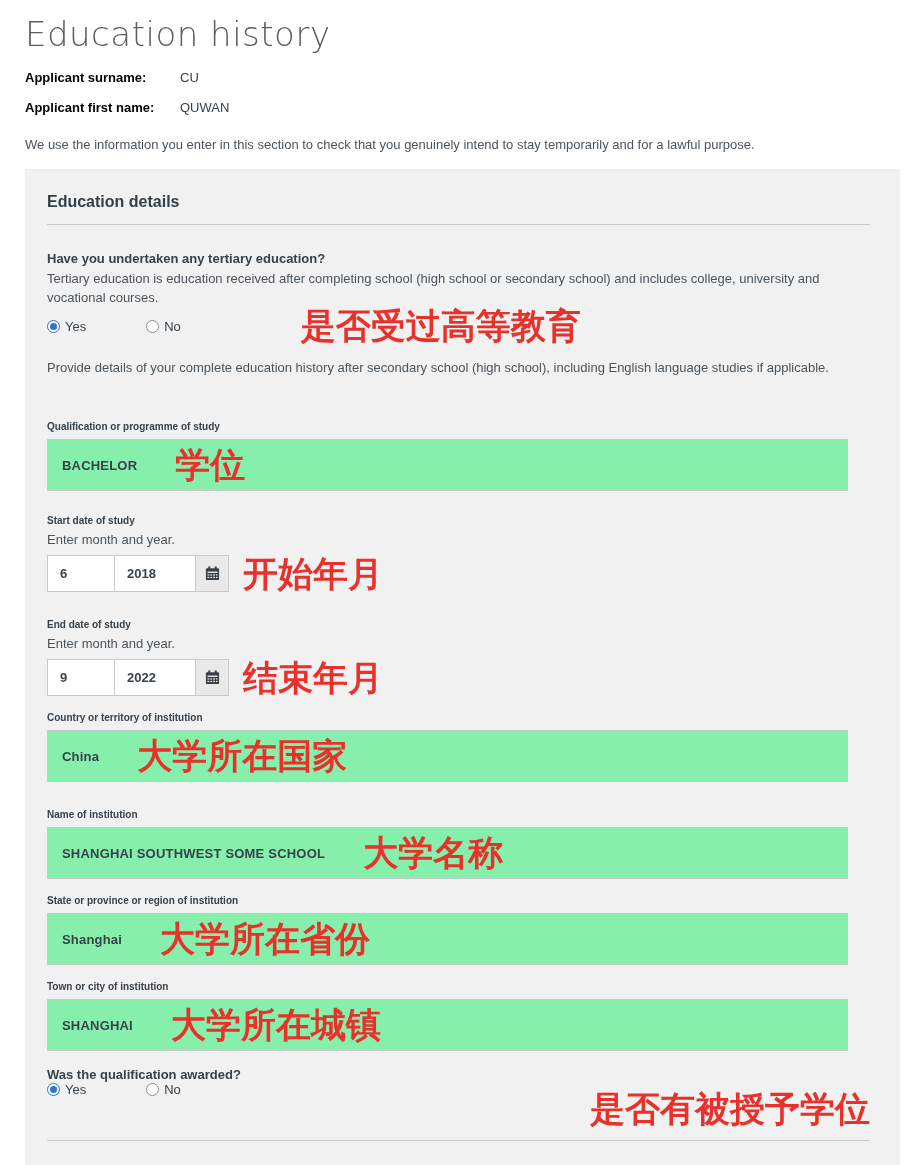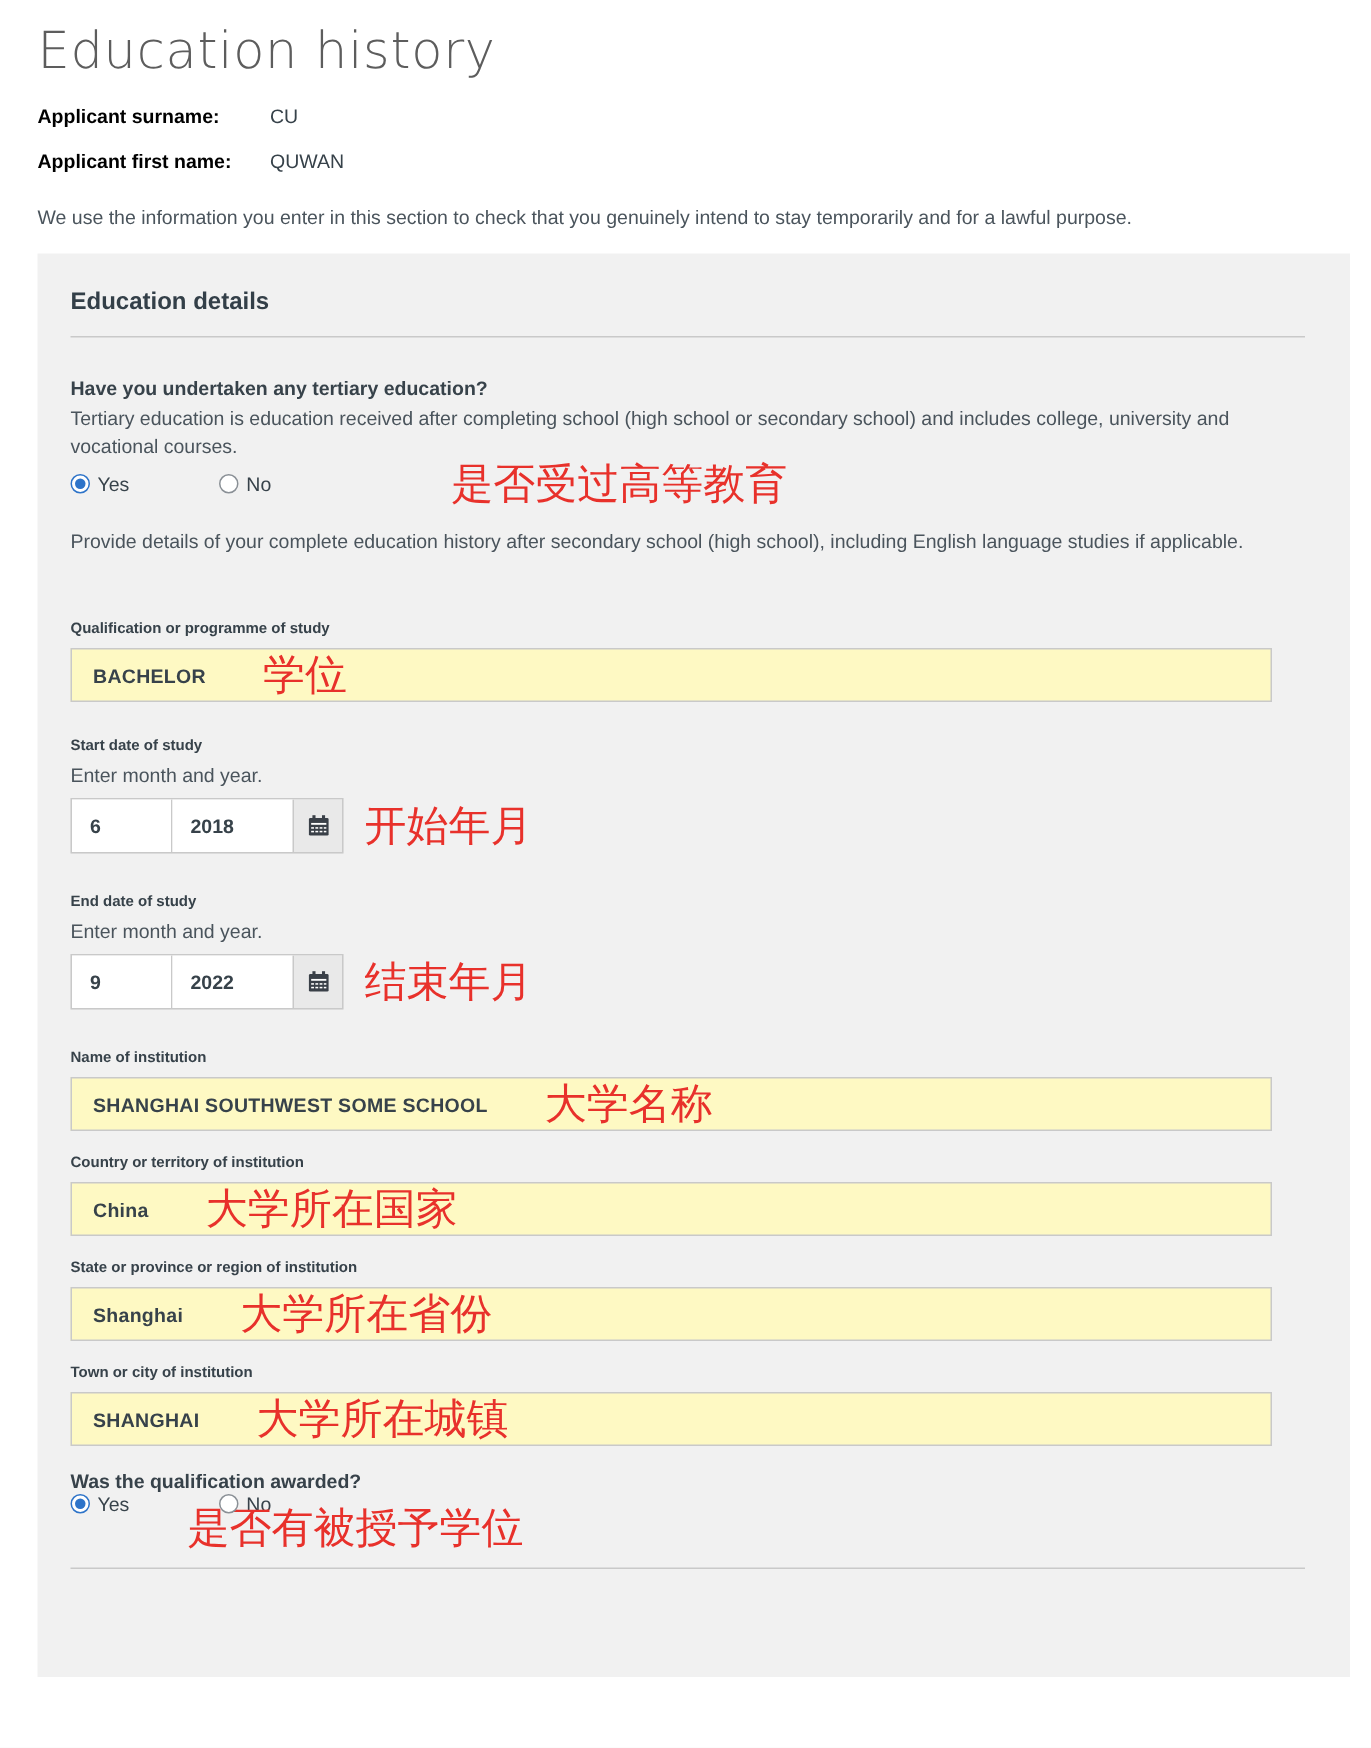--- a/index.html
+++ b/index.html
@@ -46,31 +46,32 @@
     border: 1px solid #8a9096; background: #fff;
     margin-right: 5px; position: relative; flex: 0 0 auto;
   }
   .radio-circle.selected { border-color: #2e74c9; }
   .radio-circle.selected::after {
     content: ""; position: absolute; left: 2px; top: 2px;
     width: 7px; height: 7px; border-radius: 50%; background: #2e74c9;
   }
   .radio-label { font-size: 13px; color: #37424a; }
   .cjk {
-    color: #e8312b; font-weight: normal; font-size: 28px; line-height: 1.05;
+    color: #e8312b; font-weight: bold; font-size: 35px; line-height: 1.05;
     font-family: "Liberation Sans", sans-serif;
     white-space: nowrap;
+    text-align: right;
   }
   .cjk.inline { margin-left: 60px; }
   .provide { font-size: 13px; color: #4a545c; margin-top: 16px; }
   .field { margin-right: 22px; }
   .field-label { font-size: 10px; font-weight: bold; color: #37424a; }
   .field-help { font-size: 13px; color: #4a545c; margin-top: 6px; }
   .textbox {
-    margin-top: 7px; height: 36px; background: #fef9c3;
+    margin-top: 7px; height: 52px; background: #86efac;
     border: 1px solid #c9c9c9;
     display: flex; align-items: center;
     padding: 0 14px; cursor: text;
   }
   .textbox .value { font-size: 13px; font-weight: bold; color: #37424a; letter-spacing: 0.2px; }
   .textbox .cjk { margin-left: 38px; }
   .dategroup-row { display: flex; align-items: center; margin-top: 8px; }
   .dategroup { display: inline-flex; border: 1px solid #c9c9c9; background: #e9e9e9; }
   .dategroup .dinput {
     height: 35px; background: #fff; border: none;
@@ -195,33 +196,33 @@
                 <rect x="8.6" y="11.6" width="2" height="1.1"></rect>
                 <rect x="11.6" y="11.6" width="1.8" height="1.1"></rect>
             </g>
           </svg>
         </div>
       </div>
       <span class="cjk date-annotation">结束年月</span>
     </div>
   </div>
 
+  <div class="field mt16">
+    <div class="field-label">Country or territory of institution</div>
+    <div class="textbox">
+      <span class="value">China</span>
+      <span class="cjk">大学所在国家</span>
+    </div>
+  </div>
+
   <div class="field mt27">
     <div class="field-label">Name of institution</div>
     <div class="textbox">
       <span class="value">SHANGHAI SOUTHWEST SOME SCHOOL</span>
       <span class="cjk">大学名称</span>
-    </div>
-  </div>
-
-  <div class="field mt16">
-    <div class="field-label">Country or territory of institution</div>
-    <div class="textbox">
-      <span class="value">China</span>
-      <span class="cjk">大学所在国家</span>
     </div>
   </div>
 
   <div class="field mt16">
     <div class="field-label">State or province or region of institution</div>
     <div class="textbox">
       <span class="value">Shanghai</span>
       <span class="cjk">大学所在省份</span>
     </div>
   </div>

